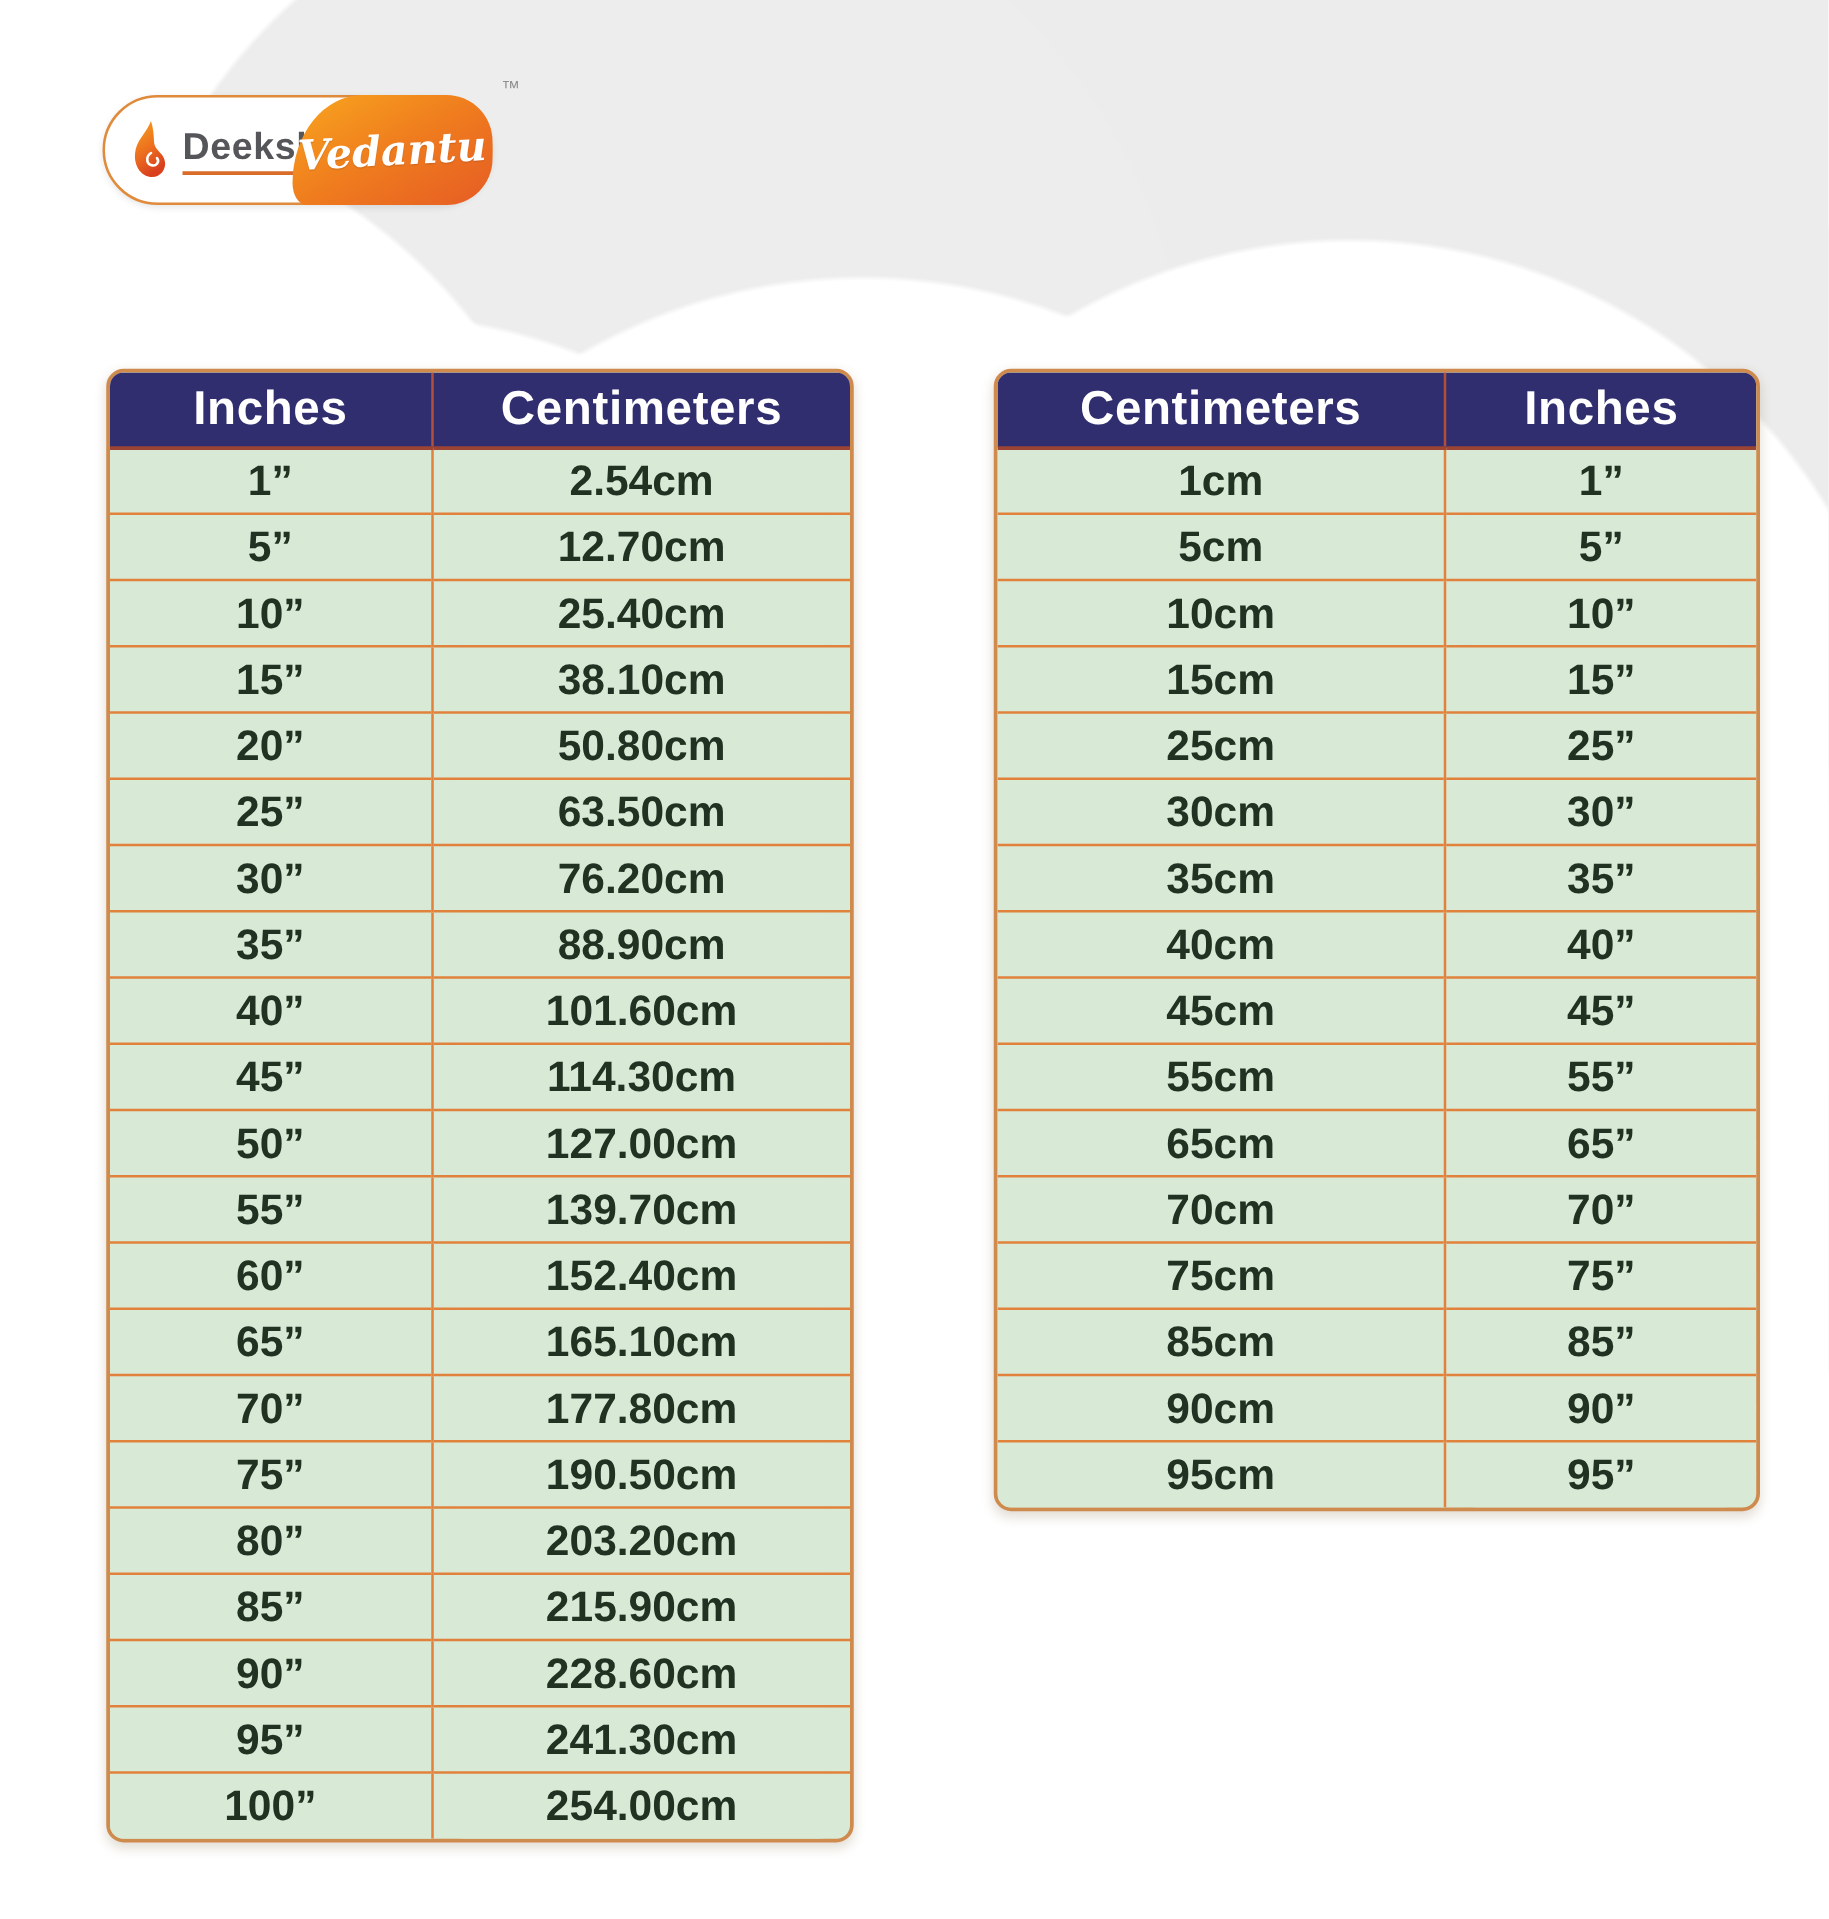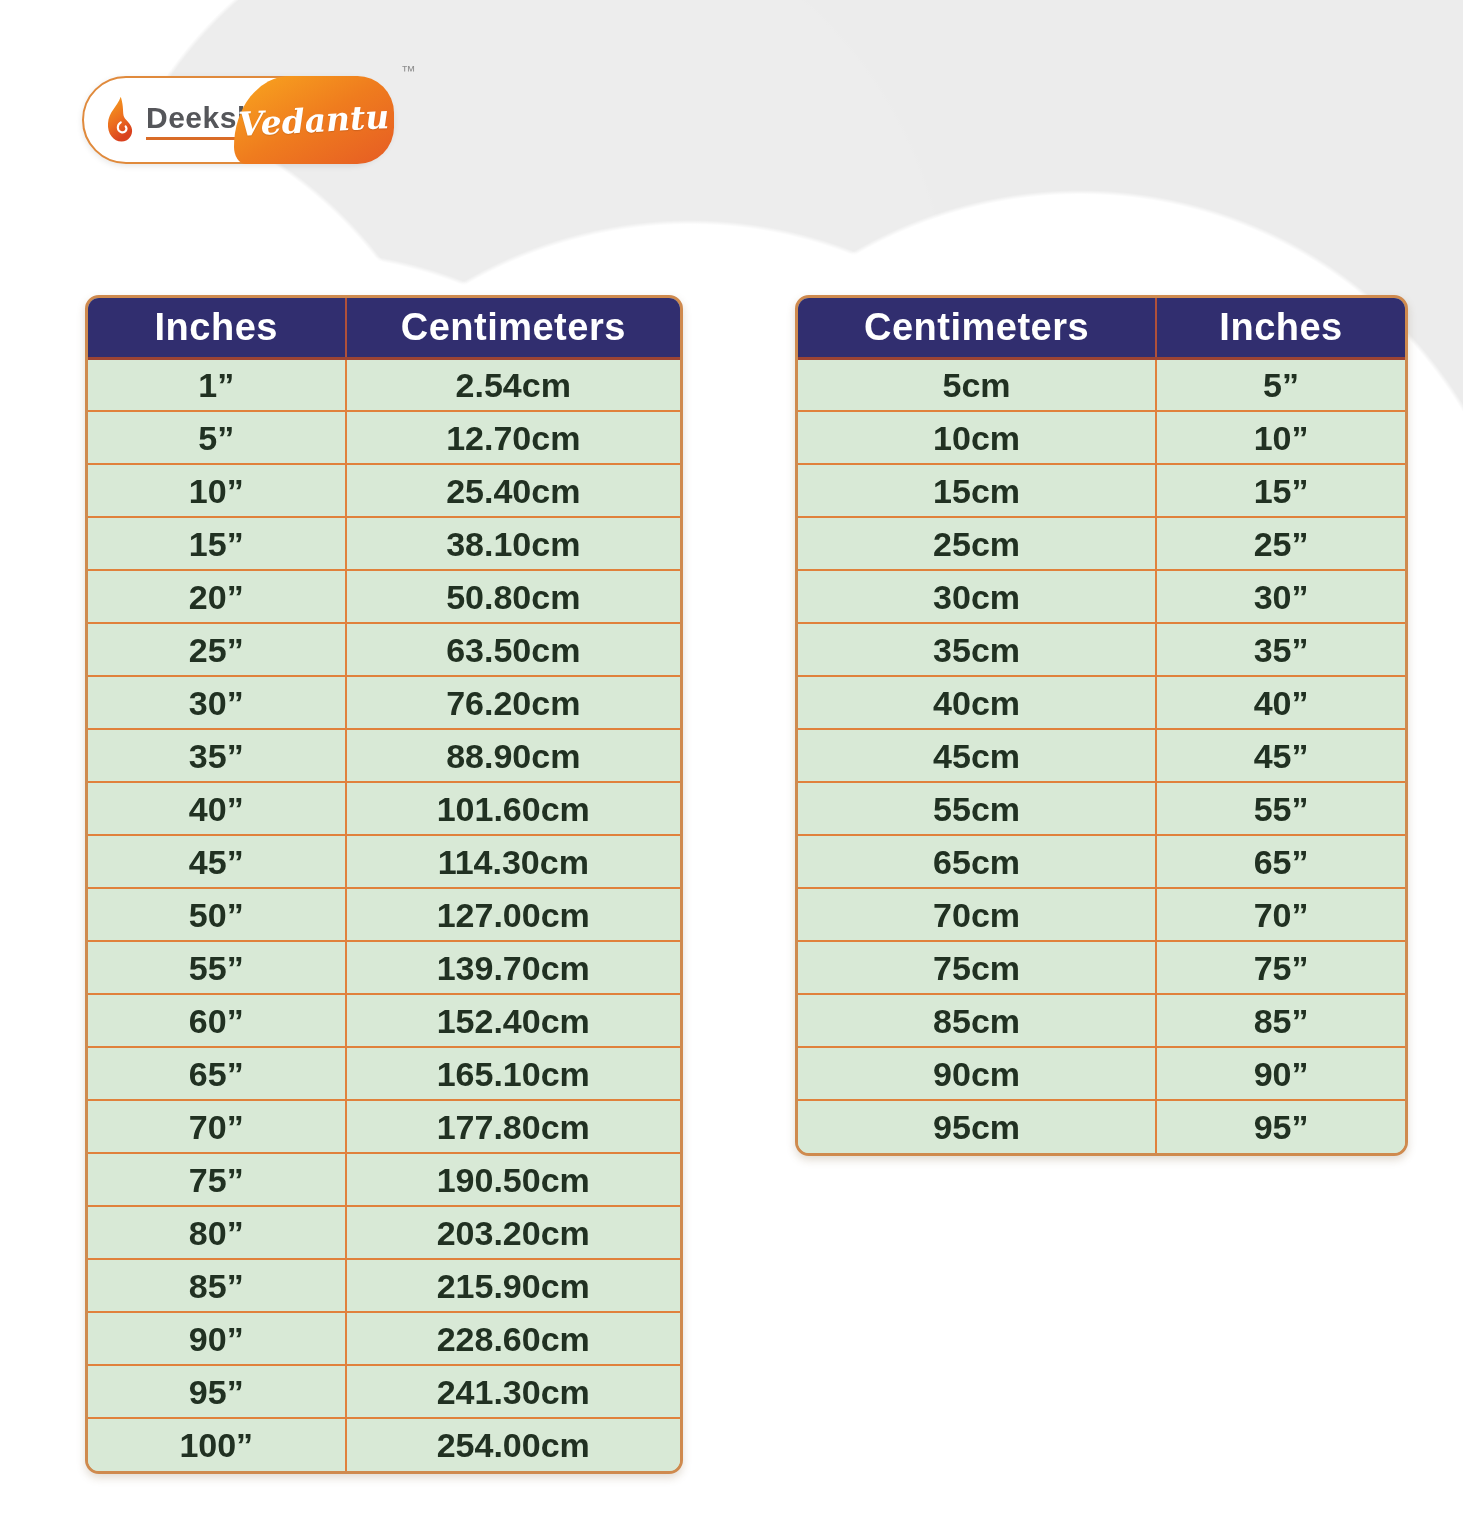--- a/index.html
+++ b/index.html
@@ -120,21 +120,21 @@
   th + th{ border-left:2px solid #b0503a; }
   td{
     background:var(--cell_bg);
     color:var(--cell_text);
     font-size:34px;
     font-weight:700;
     text-align:center;
     height:53px;
     line-height:1;
   }
-  td + td{ border-left:2px solid var(--grid_border); }
+  td + td{ border-left:2px solid var(--grid_border);border-radius:25px; }
   tbody tr + tr td{ border-top:2px solid var(--grid_border); }
 </style>
 </head>
 <body>
 
 <div class="page">
   <div class="bg-pattern"></div>
 
   <div class="logo">
     <div class="logo-left">
@@ -265,20 +265,24 @@
           <col class="c1">
         </colgroup>
       <thead>
           <tr>
             <th>Centimeters</th>
             <th>Inches</th>
           </tr>
         </thead>
       <tbody>
           <tr>
+            <td>1cm</td>
+            <td>1”</td>
+          </tr>
+          <tr>
             <td>5cm</td>
             <td>5”</td>
           </tr>
           <tr>
             <td>10cm</td>
             <td>10”</td>
           </tr>
           <tr>
             <td>15cm</td>
             <td>15”</td>

